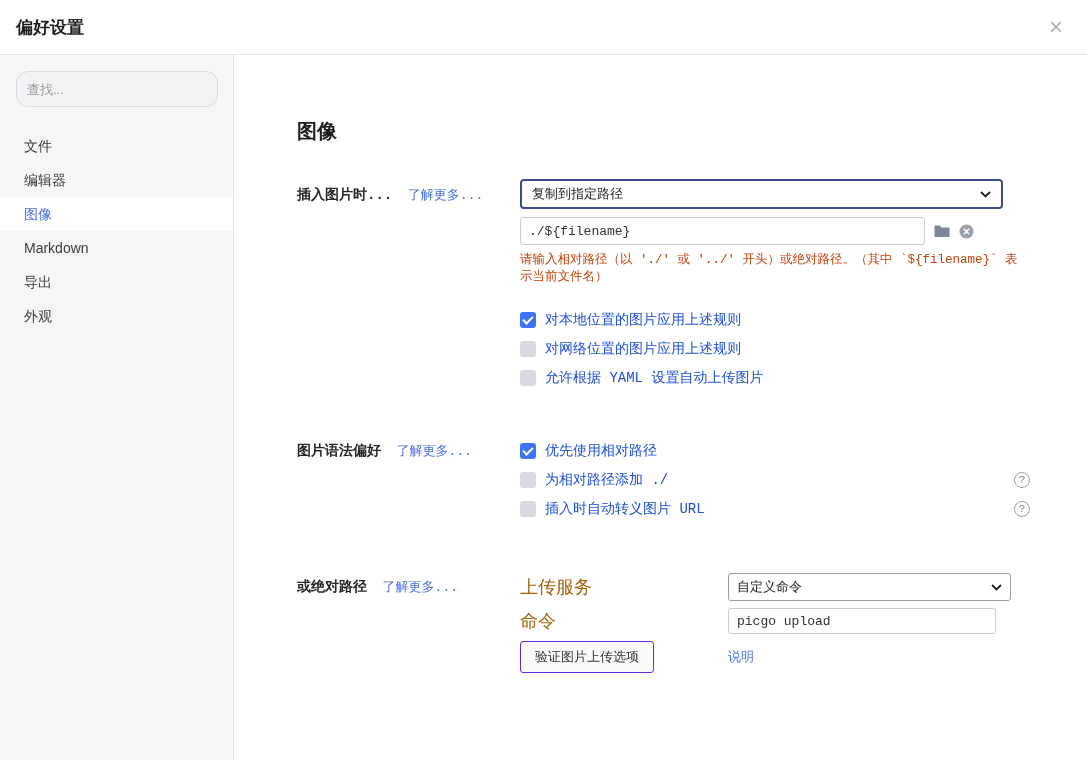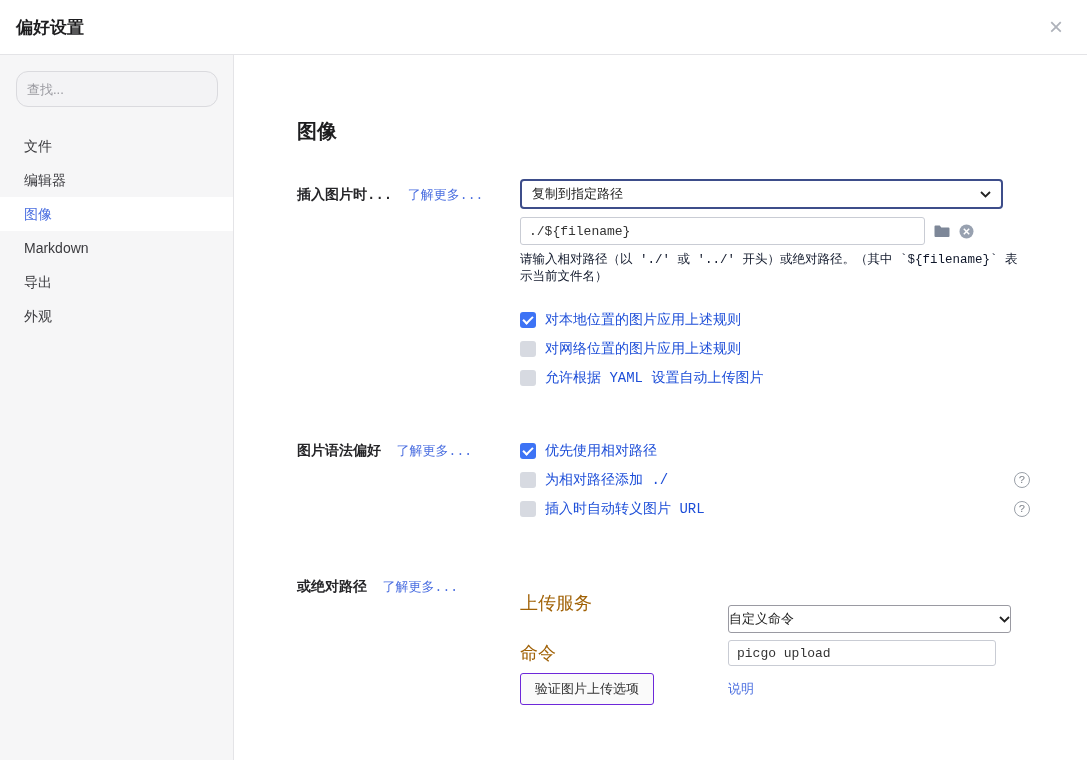--- a/index.html
+++ b/index.html
@@ -33,30 +33,30 @@
   .section-label { font-size:14px; font-weight:700; color:#262629; }
   .link { font-size:13px; color:#4a6ee0; text-decoration:none; cursor:pointer; margin-left:6px; }
   .section-body { width:510px; }
   .head-pad-select { padding-top:7px; }
   .head-pad-sm { padding-top:5px; }
 
   
   .select { display:flex; align-items:center; justify-content:space-between;
     background:#fff; cursor:pointer; font-size:13px; color:#222; }
   .select-lg { width:483px; height:30px; border:2px solid #3d4d8a; border-radius:4px; padding:0 10px; }
-  .select-sm { width:283px; height:28px; border:1px solid #9a9aa2; border-radius:3px; padding:0 0;margin-top:32px; }
+  .select-sm { width:283px; height:28px; border:1px solid #9a9aa2; border-radius:3px; padding:0 8px; }
   .chevron { display:flex; align-items:center; }
 
   .text-input { border:1px solid #c9ccd4; border-radius:3px; padding:8px 8px;
     font-size:13px; color:#333; outline:none; font-family:inherit; background:#fff; }
   .path-row { display:flex; align-items:center; margin-top:8px; }
   .path-input { width:405px; height:28px; }
   .icon-btn { margin-left:9px; display:flex; align-items:center; cursor:pointer; }
 
-  .hint { margin-top:6px; font-size:12.5px; color:#0f172a; }
+  .hint { margin-top:6px; font-size:12.5px; color:#c2410c; }
 
   .check-group { margin-top:26px; }
   .check-row { display:flex; align-items:center; margin-bottom:11px; cursor:pointer; }
   .checkbox { width:16px; height:16px; border-radius:3px; background:#d7dae1; position:relative; flex-shrink:0; }
   .checkbox.checked { background:#3d73f5; }
   .checkbox.checked::after { content:""; position:absolute; left:5px; top:2px; width:4px; height:8px;
     border:solid #fff; border-width:0 2px 2px 0; transform:rotate(45deg); }
   .check-label { margin-left:9px; font-size:14px; color:#1d4ed8; }
   .help-icon { margin-left:auto; width:16px; height:16px; border:1px solid #9aa0a8; border-radius:50%;
     font-size:11px; color:#7a7f87; display:flex; align-items:center; justify-content:center; cursor:pointer; }

